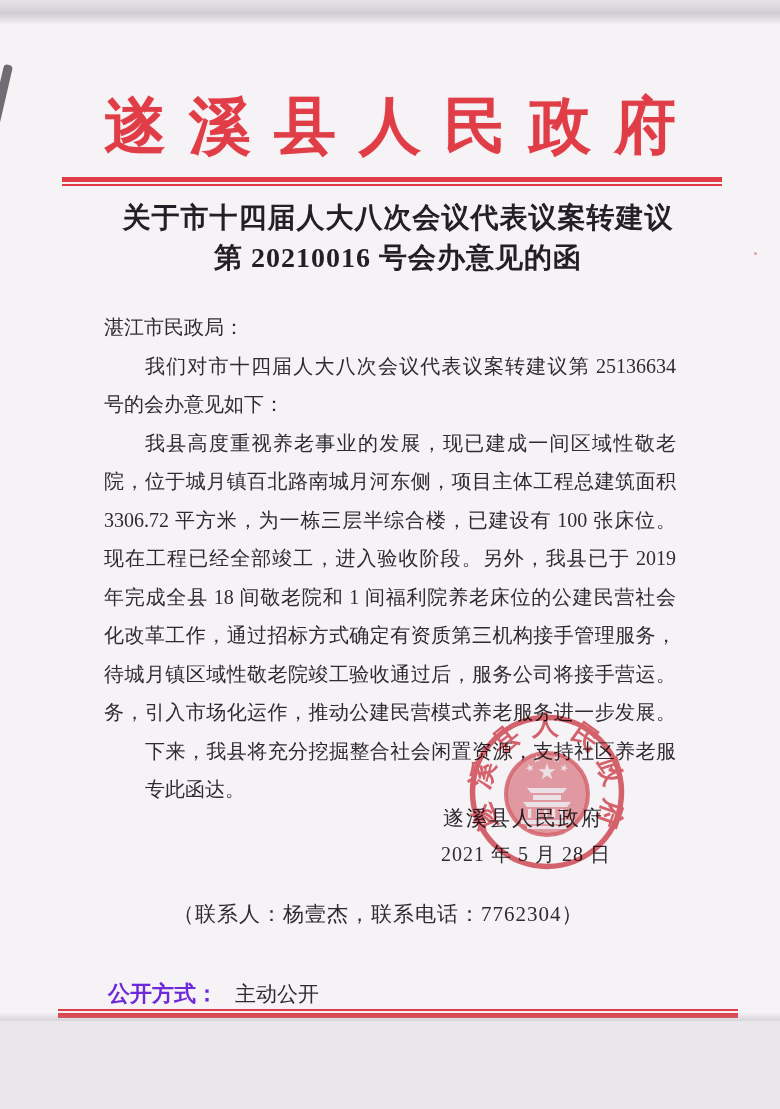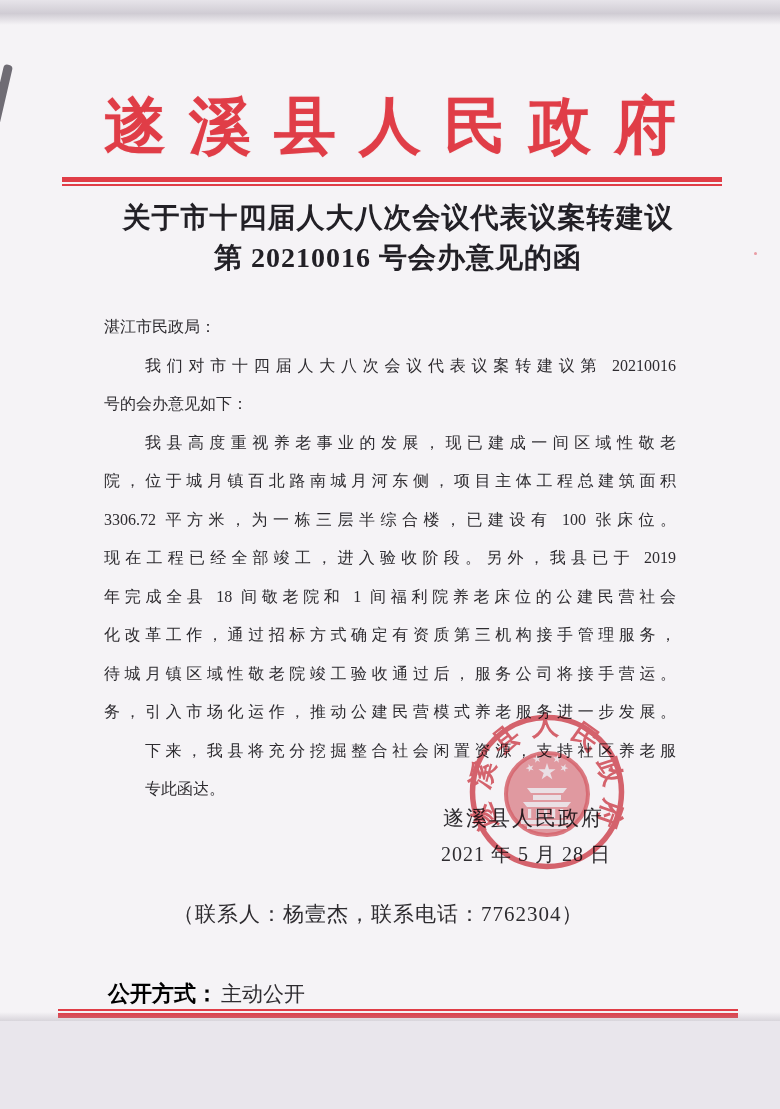--- a/index.html
+++ b/index.html
@@ -61,21 +61,21 @@
     text-align:center;
     font-size:28px;font-weight:bold;line-height:40px;
     color:#222026;
     letter-spacing:1px;
     margin-left:16px;
   }
 
   
   .body-block{
     position:absolute;left:104px;top:308px;width:572px;
-    font-size:16px;line-height:38.5px;
+    font-size:20px;line-height:38.5px;
     color:var(--ink);
   }
   .line{height:38.5px;white-space:pre-wrap;}
   .line.indent{padding-left:41px;}
   .line.just{text-align:justify;text-align-last:justify;text-justify:inter-character;}
 
   
   .signature-org{
     position:absolute;top:804px;right:176px;
     font-size:21px;letter-spacing:2px;color:var(--ink);
@@ -95,23 +95,23 @@
   .contact-line{
     position:absolute;left:155px;top:900px;
     font-size:21px;letter-spacing:1px;color:var(--ink);margin-left:18px;
   }
   .disclosure{
     position:absolute;left:108px;top:979px;
     font-size:21px;color:var(--ink);
   }
   .disclosure .label{
     font-family:"Liberation Sans","DejaVu Sans",sans-serif;
-    font-weight:bold;font-size:22px;color:#000000;
+    font-weight:bold;font-size:22px;color:#6d28d9;
   }
-  .disclosure .value{margin-left:3px;font-size:21px;}
+  .disclosure .value{margin-left:17px;font-size:21px;}
 </style>
 </head>
 <body>
 
 <div class="page">
 
   <div class="scan-top"></div>
   <div class="scan-mark-left"></div>
   <div class="speck s1"></div>
   <div class="speck s2"></div>
@@ -121,21 +121,21 @@
   <div class="rule rule-top-thick"></div>
   <div class="rule rule-top-thin"></div>
 
   <div class="doc-title">
     <div>关于市十四届人大八次会议代表议案转建议</div>
     <div>第 20210016 号会办意见的函</div>
   </div>
 
   <div class="body-block">
     <div class="line">湛江市民政局：</div>
-    <div class="line indent just">我们对市十四届人大八次会议代表议案转建议第 20210016</div>
+    <div class="line indent just">我们对市十四届人大八次会议代表议案转建议第 25136634</div>
     <div class="line">号的会办意见如下：</div>
     <div class="line indent just">我县高度重视养老事业的发展，现已建成一间区域性敬老</div>
     <div class="line just">院，位于城月镇百北路南城月河东侧，项目主体工程总建筑面积</div>
     <div class="line just">3306.72 平方米，为一栋三层半综合楼，已建设有 100 张床位。</div>
     <div class="line just">现在工程已经全部竣工，进入验收阶段。另外，我县已于 2019</div>
     <div class="line just">年完成全县 18 间敬老院和 1 间福利院养老床位的公建民营社会</div>
     <div class="line just">化改革工作，通过招标方式确定有资质第三机构接手管理服务，</div>
     <div class="line just">待城月镇区域性敬老院竣工验收通过后，服务公司将接手营运。</div>
     <div class="line just">务，引入市场化运作，推动公建民营模式养老服务进一步发展。</div>
     <div class="line indent just">下来，我县将充分挖掘整合社会闲置资源，支持社区养老服</div>

